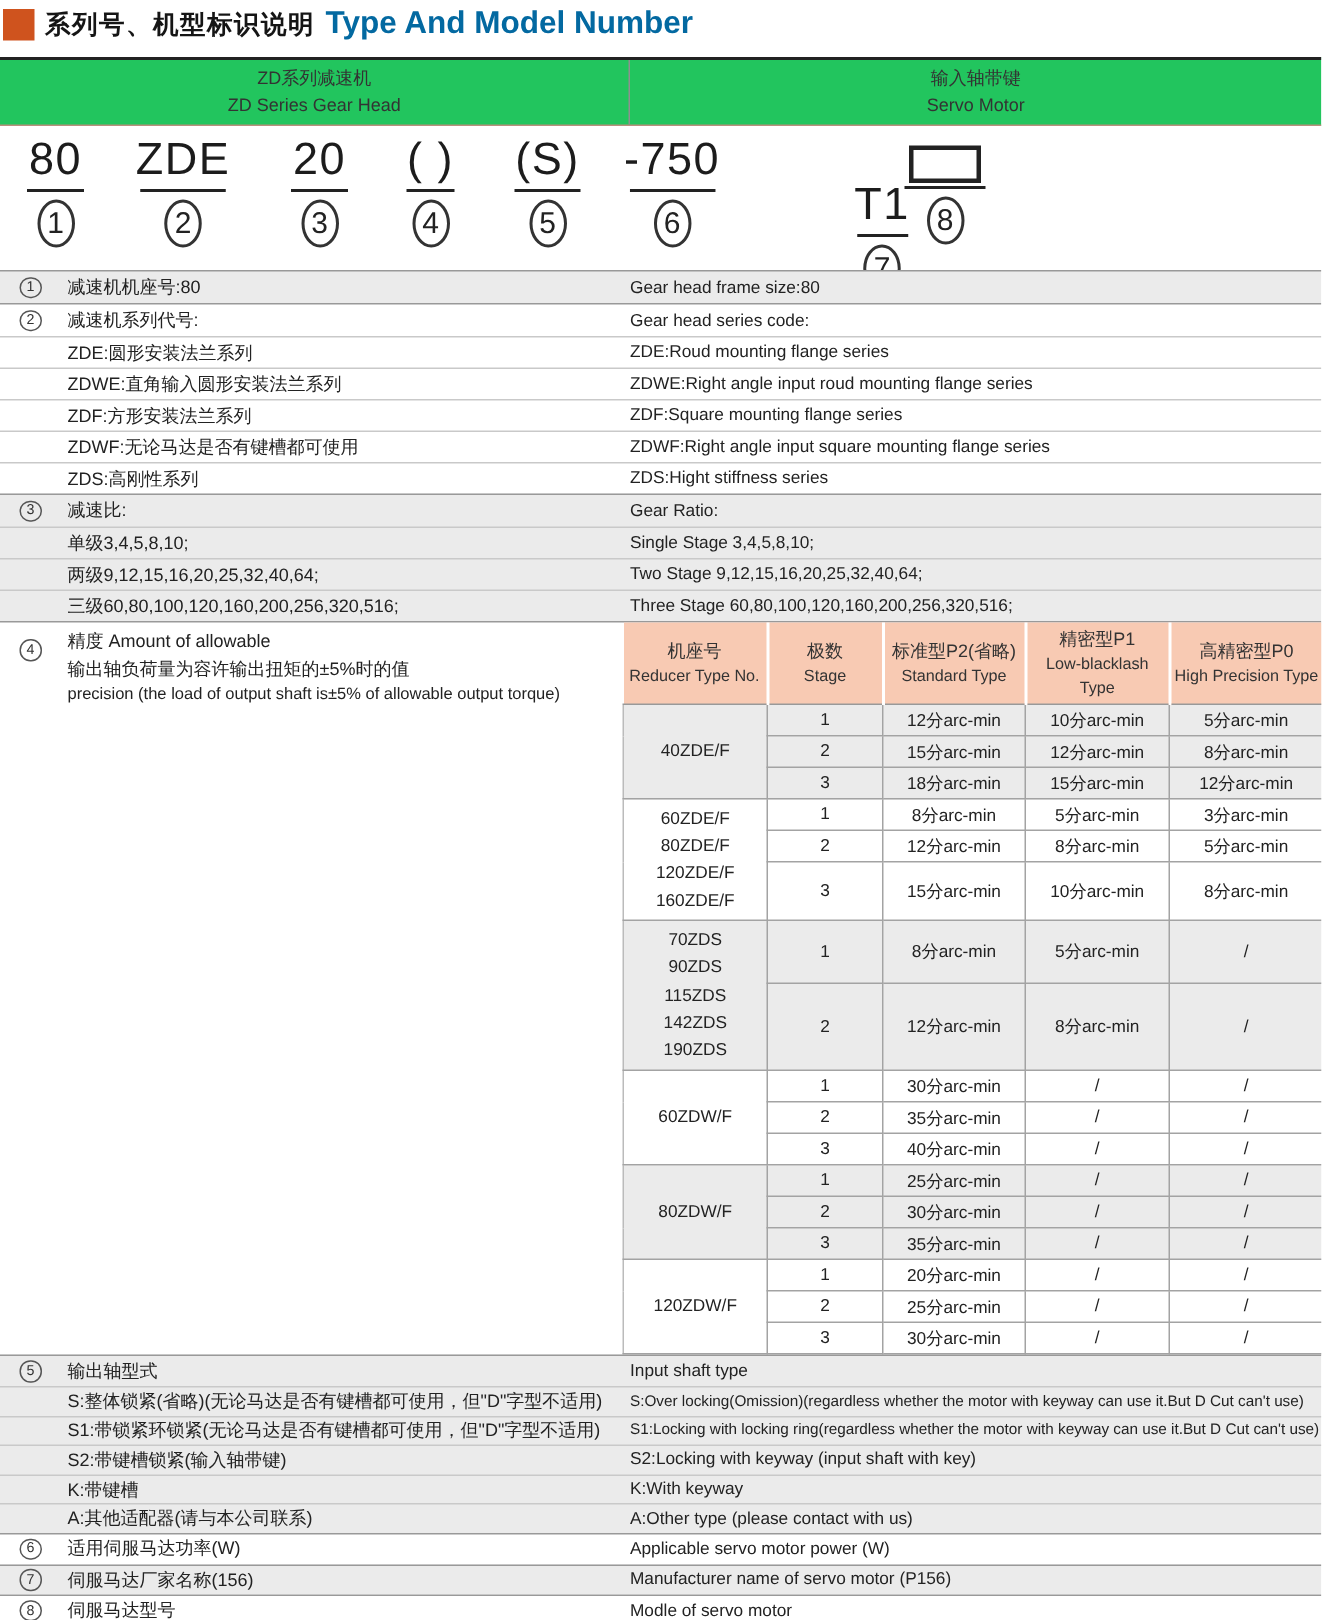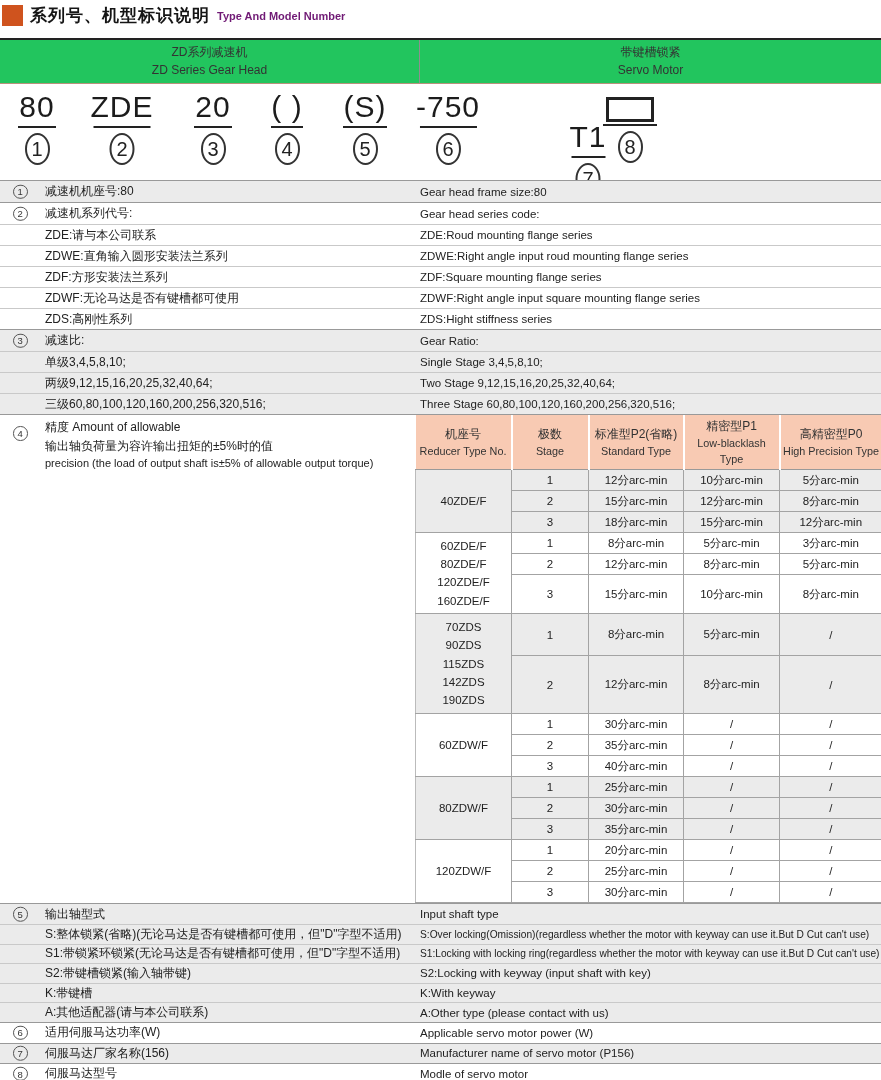--- a/index.html
+++ b/index.html
@@ -5,21 +5,21 @@
   * { margin:0; padding:0; box-sizing:border-box; }
   html,body { background:#fff; }
   .page {
     position:relative; width:881px; height:1080px; background:#fff;
     font-family:"Liberation Sans","DejaVu Sans",sans-serif; color:#222; overflow:hidden;
   }
   
   .title-row { position:absolute; top:4px; left:2px; display:flex; align-items:center; gap:7px; }
   .title-sq { width:21px; height:21px; background:#cf531e; display:inline-block; }
   .title-cn { font-size:17px; font-weight:bold; color:#151515; letter-spacing:1px; }
-  .title-en { font-size:11px; font-weight:bold; color:#701a75; }
+  .title-en { font-size:21px; font-weight:bold; color:#0369a1; }
   
   .band {
     position:absolute; top:38px; left:0; width:881px; height:46px;
     border-top:2px solid #222; border-bottom:1px solid #b8907c;
     background:#22c55e; display:flex;
   }
   .band-cell { display:flex; flex-direction:column; align-items:center; justify-content:center; line-height:1.45; color:#333; }
   .band-cell.left  { width:419px; }
   .band-cell.right { width:462px; border-left:1px solid #8f8f8f; }
   .band-cn { font-size:12px; }
@@ -83,21 +83,21 @@
     <span class="title-cn">系列号、机型标识说明</span>
     <span class="title-en">Type And Model Number</span>
   </div>
 
   <div class="band">
     <div class="band-cell left">
       <div class="band-cn">ZD系列减速机</div>
       <div class="band-en">ZD  Series Gear Head</div>
     </div>
     <div class="band-cell right">
-      <div class="band-cn">带键槽锁紧</div>
+      <div class="band-cn">输入轴带键</div>
       <div class="band-en">Servo Motor</div>
     </div>
   </div>
 
   <div class="model-row" id="model-row">
       <div class="seg" style="left: 37px;">
         <span class="seg-text">80</span>
         <div class="seg-line" style="width: 38px;"></div>
         <div class="num-ellipse">1</div>
       </div>
@@ -147,21 +147,21 @@
             <span class="row-right">Gear head frame size:80</span>
           </div>
         </div>
         <div class="sec">
           <div class="xrow">
             <span class="row-num">2</span>
             <span class="row-left">减速机系列代号:</span>
             <span class="row-right">Gear head series code:</span>
           </div>
           <div class="xrow">
-            <span class="row-left">ZDE:请与本公司联系</span>
+            <span class="row-left">ZDE:圆形安装法兰系列</span>
             <span class="row-right">ZDE:Roud mounting flange series</span>
           </div>
           <div class="xrow">
             <span class="row-left">ZDWE:直角输入圆形安装法兰系列</span>
             <span class="row-right">ZDWE:Right angle input roud mounting flange series</span>
           </div>
           <div class="xrow">
             <span class="row-left">ZDF:方形安装法兰系列</span>
             <span class="row-right">ZDF:Square mounting flange series</span>
           </div>

